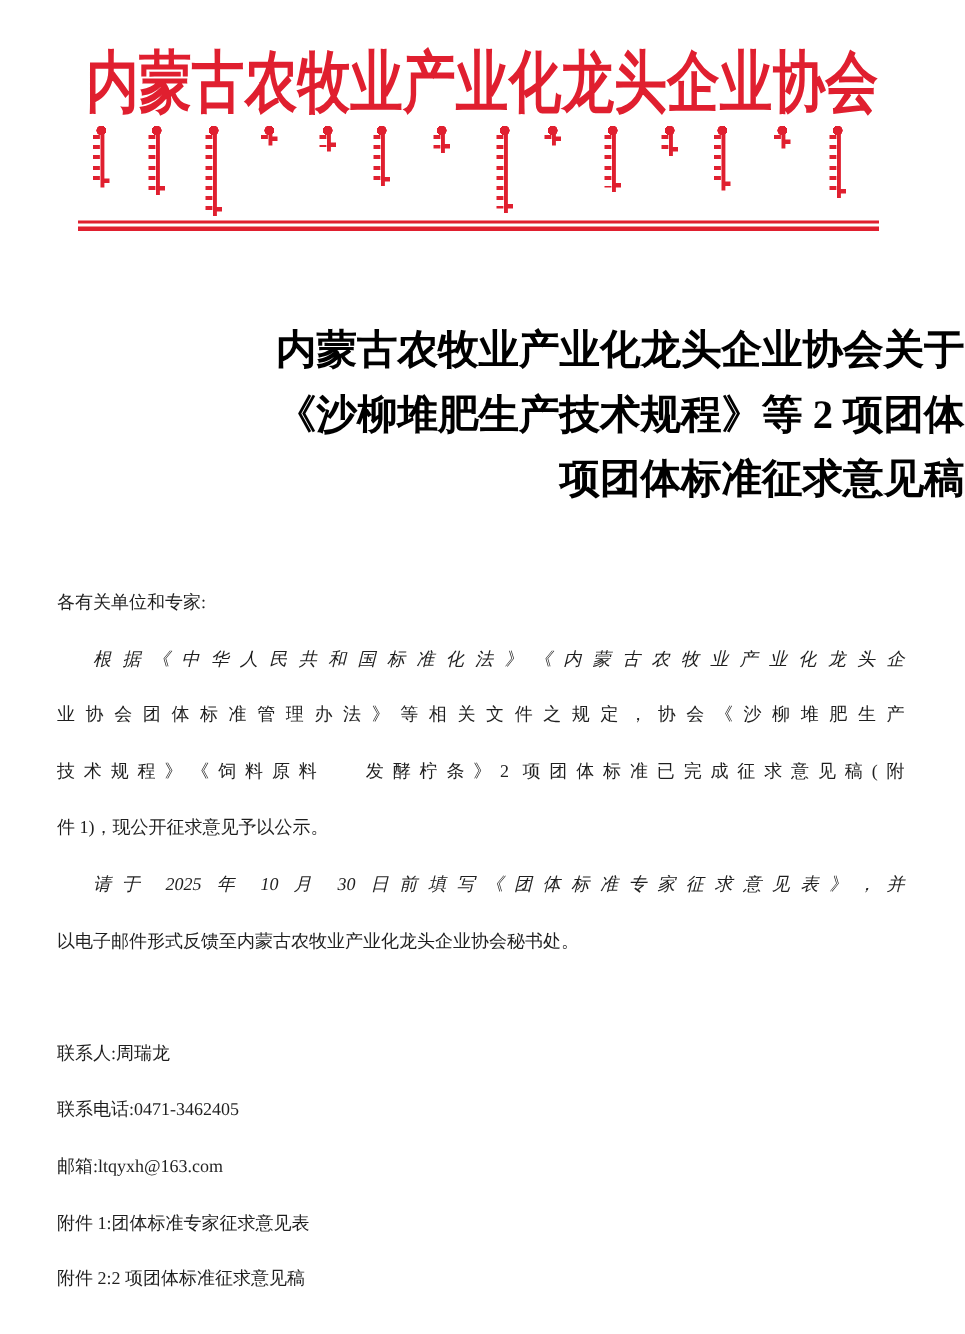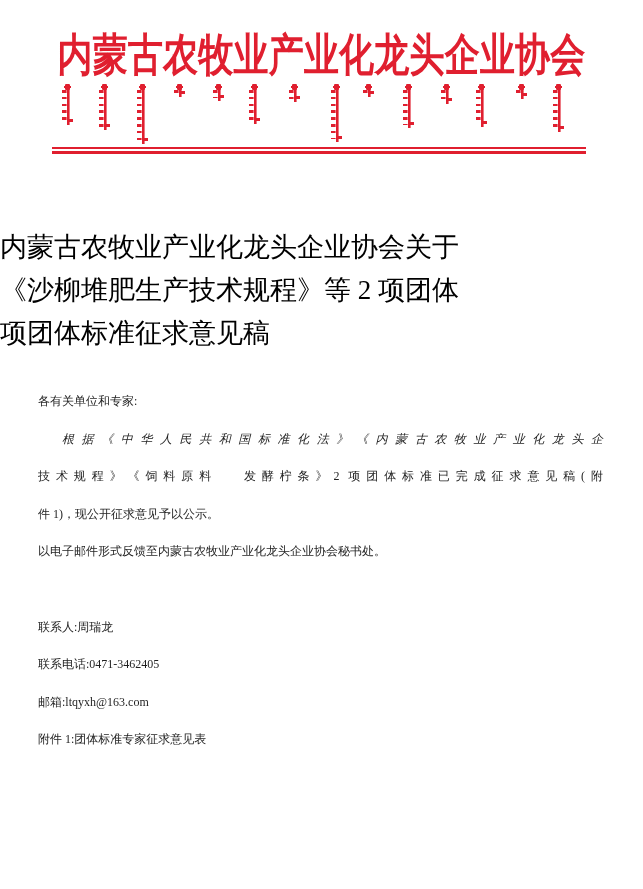--- a/index.html
+++ b/index.html
@@ -37,24 +37,23 @@
   }
   .red-rule{
     position:absolute;left:52px;top:147px;width:534px;height:7px;
     border-top:2.5px solid var(--red);
     border-bottom:3px solid var(--red);
     box-sizing:border-box;
   }
   
   .notice-title{
     position:absolute;top:212px;left:0;width:643px;
-    text-align:left;
-    font-size:27px;line-height:43px;font-weight:normal;
+    text-align:right;
+    font-size:27px;line-height:43px;font-weight:bold;
     color:#000;
-    margin-top:14px;
   }
   .notice-title .tline{white-space:nowrap;}
   
   .body-text{
     position:absolute;top:383px;left:38px;width:565px;
     font-size:12px;line-height:37.6px;
   }
   .bline{white-space:nowrap;height:37.6px;}
   .bline.fill{text-align:justify;text-align-last:justify;}
   .bline.ind{padding-left:24px;box-sizing:border-box;font-style:italic;}
@@ -86,23 +85,26 @@
 
 <div class="notice-title">
   <div class="tline">内蒙古农牧业产业化龙头企业协会关于</div>
   <div class="tline">《沙柳堆肥生产技术规程》等 2 项团体</div>
   <div class="tline">项团体标准征求意见稿</div>
 </div>
 
 <div class="body-text">
   <div class="bline">各有关单位和专家:</div>
   <div class="bline ind fill">根据《中华人民共和国标准化法》《内蒙古农牧业产业化龙头企</div>
+  <div class="bline fill">业协会团体标准管理办法》等相关文件之规定，协会《沙柳堆肥生产</div>
   <div class="bline fill">技术规程》《饲料原料　 发酵柠条》2 项团体标准已完成征求意见稿(附</div>
   <div class="bline">件 1)，现公开征求意见予以公示。</div>
+  <div class="bline ind fill">请于 2025 年 10 月 30 日前填写《团体标准专家征求意见表》，并</div>
   <div class="bline">以电子邮件形式反馈至内蒙古农牧业产业化龙头企业协会秘书处。</div>
 
   <div class="spacer"></div>
 
   <div class="bline">联系人:周瑞龙</div>
   <div class="bline">联系电话:0471-3462405</div>
   <div class="bline">邮箱:ltqyxh@163.com</div>
   <div class="bline">附件 1:团体标准专家征求意见表</div>
+  <div class="bline">附件 2:2 项团体标准征求意见稿</div>
 </div>
 
 </body></html>

